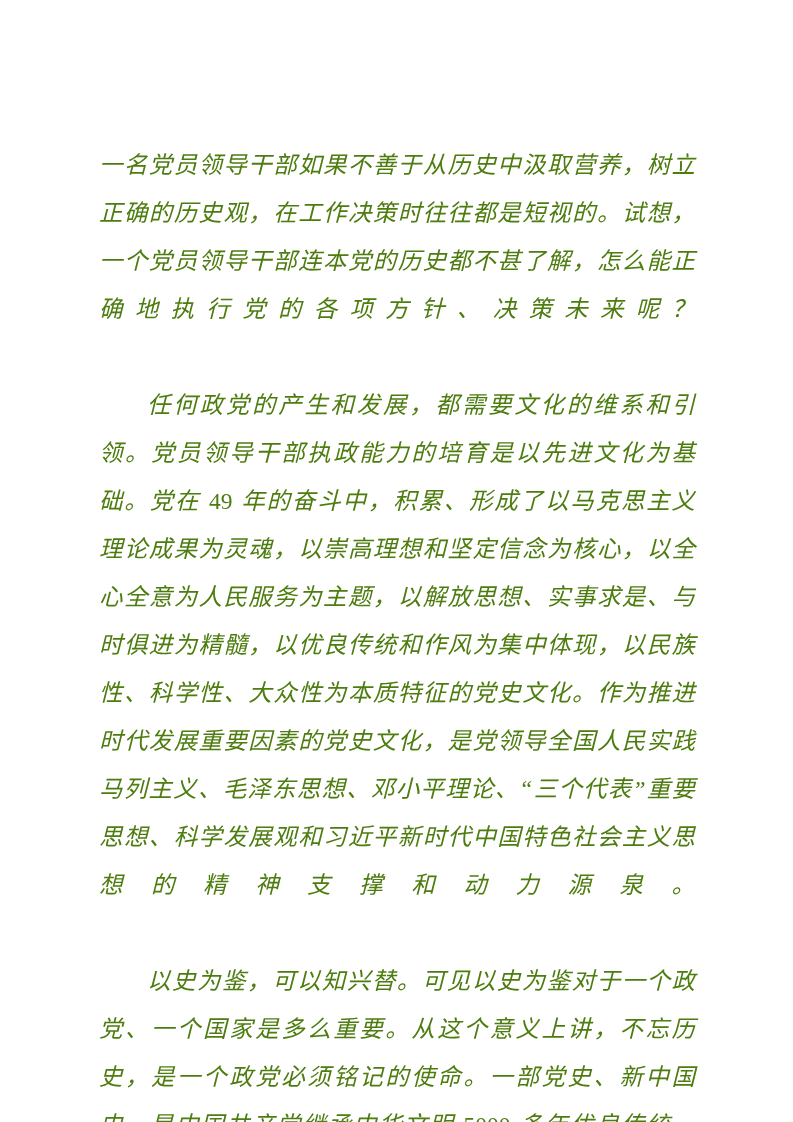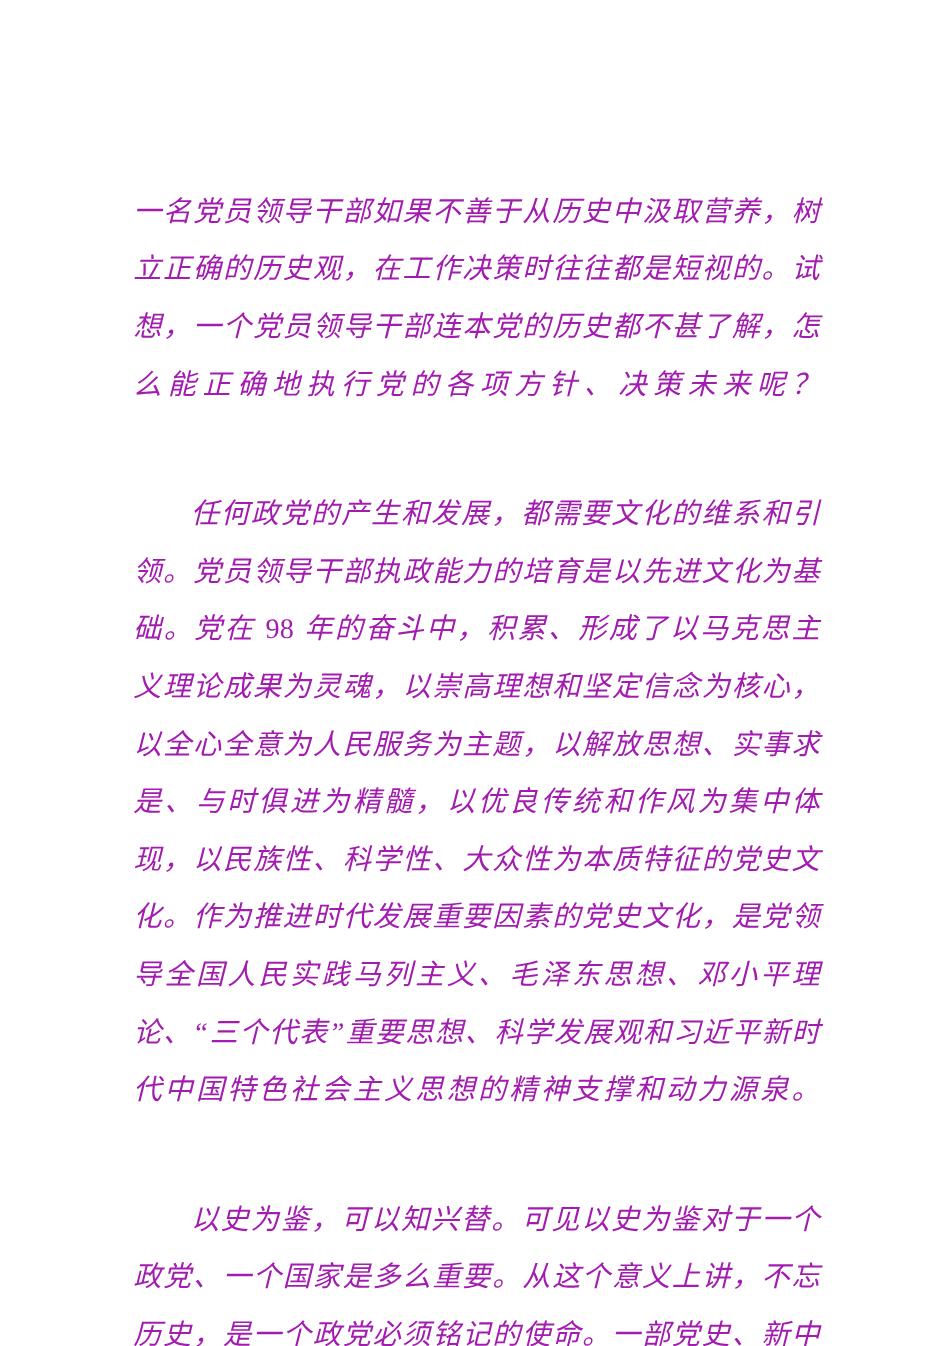--- a/index.html
+++ b/index.html
@@ -20,26 +20,26 @@
   }
 
   .text-block {
     position: absolute;
     left: 99px;
     top: 141px;
     width: 597px;
   }
 
   .para {
-    margin: 12px;
+    margin: 0;
     padding: 0;
     font-family: "Liberation Serif", "DejaVu Serif", serif;
     font-size: 23.5px;
     line-height: 48px;
-    color: #a21caf;
+    color: #4d7c0f;
     text-align: justify;
     text-justify: inter-character;
     letter-spacing: 0.9px;
     word-break: break-all;
     -webkit-font-smoothing: antialiased;
     
     font-style: italic;
     font-weight: 400;
     transform: none;
   }
@@ -72,19 +72,19 @@
 </style>
 </head>
 <body>
 
 <div class="page">
 
   <div class="text-block">
 
     <p class="para no-indent">一名党员领导干部如果不善于从历史中汲取营养，树立正确的历史观，在工作决策时往往都是短视的。试想，一个党员领导干部连本党的历史都不甚了解，怎么能正确地执行党的各项方针、决策未来呢？</p>
 
-    <p class="para indent"><span>任何政党的产生和发展，都需要文化的维系和引领。党员领导干部执政能力的培育是以先进文化为基础。党在 </span><span class="num">98</span><span> 年的奋斗中，积累、形成了以马克思主义理论成果为灵魂，以崇高理想和坚定信念为核心，以全心全意为人民服务为主题，以解放思想、实事求是、与时俱进为精髓，以优良传统和作风为集中体现，以民族性、科学性、大众性为本质特征的党史文化。作为推进时代发展重要因素的党史文化，是党领导全国人民实践马列主义、毛泽东思想、邓小平理论、“三个代表”重要思想、科学发展观和习近平新时代中国特色社会主义思想的精神支撑和动力源泉。</span></p>
+    <p class="para indent"><span>任何政党的产生和发展，都需要文化的维系和引领。党员领导干部执政能力的培育是以先进文化为基础。党在 </span><span class="num">49</span><span> 年的奋斗中，积累、形成了以马克思主义理论成果为灵魂，以崇高理想和坚定信念为核心，以全心全意为人民服务为主题，以解放思想、实事求是、与时俱进为精髓，以优良传统和作风为集中体现，以民族性、科学性、大众性为本质特征的党史文化。作为推进时代发展重要因素的党史文化，是党领导全国人民实践马列主义、毛泽东思想、邓小平理论、“三个代表”重要思想、科学发展观和习近平新时代中国特色社会主义思想的精神支撑和动力源泉。</span></p>
 
     <p class="para indent"><span>以史为鉴，可以知兴替。可见以史为鉴对于一个政党、一个国家是多么重要。从这个意义上讲，不忘历史，是一个政党必须铭记的使命。一部党史、新中国史，是中国共产党继承中华文明 </span><span class="num">5000</span><span> 多年优良传统，坚持和弘扬近代以来 </span></p>
 
   </div>
 
 </div>
 
 </body></html>

